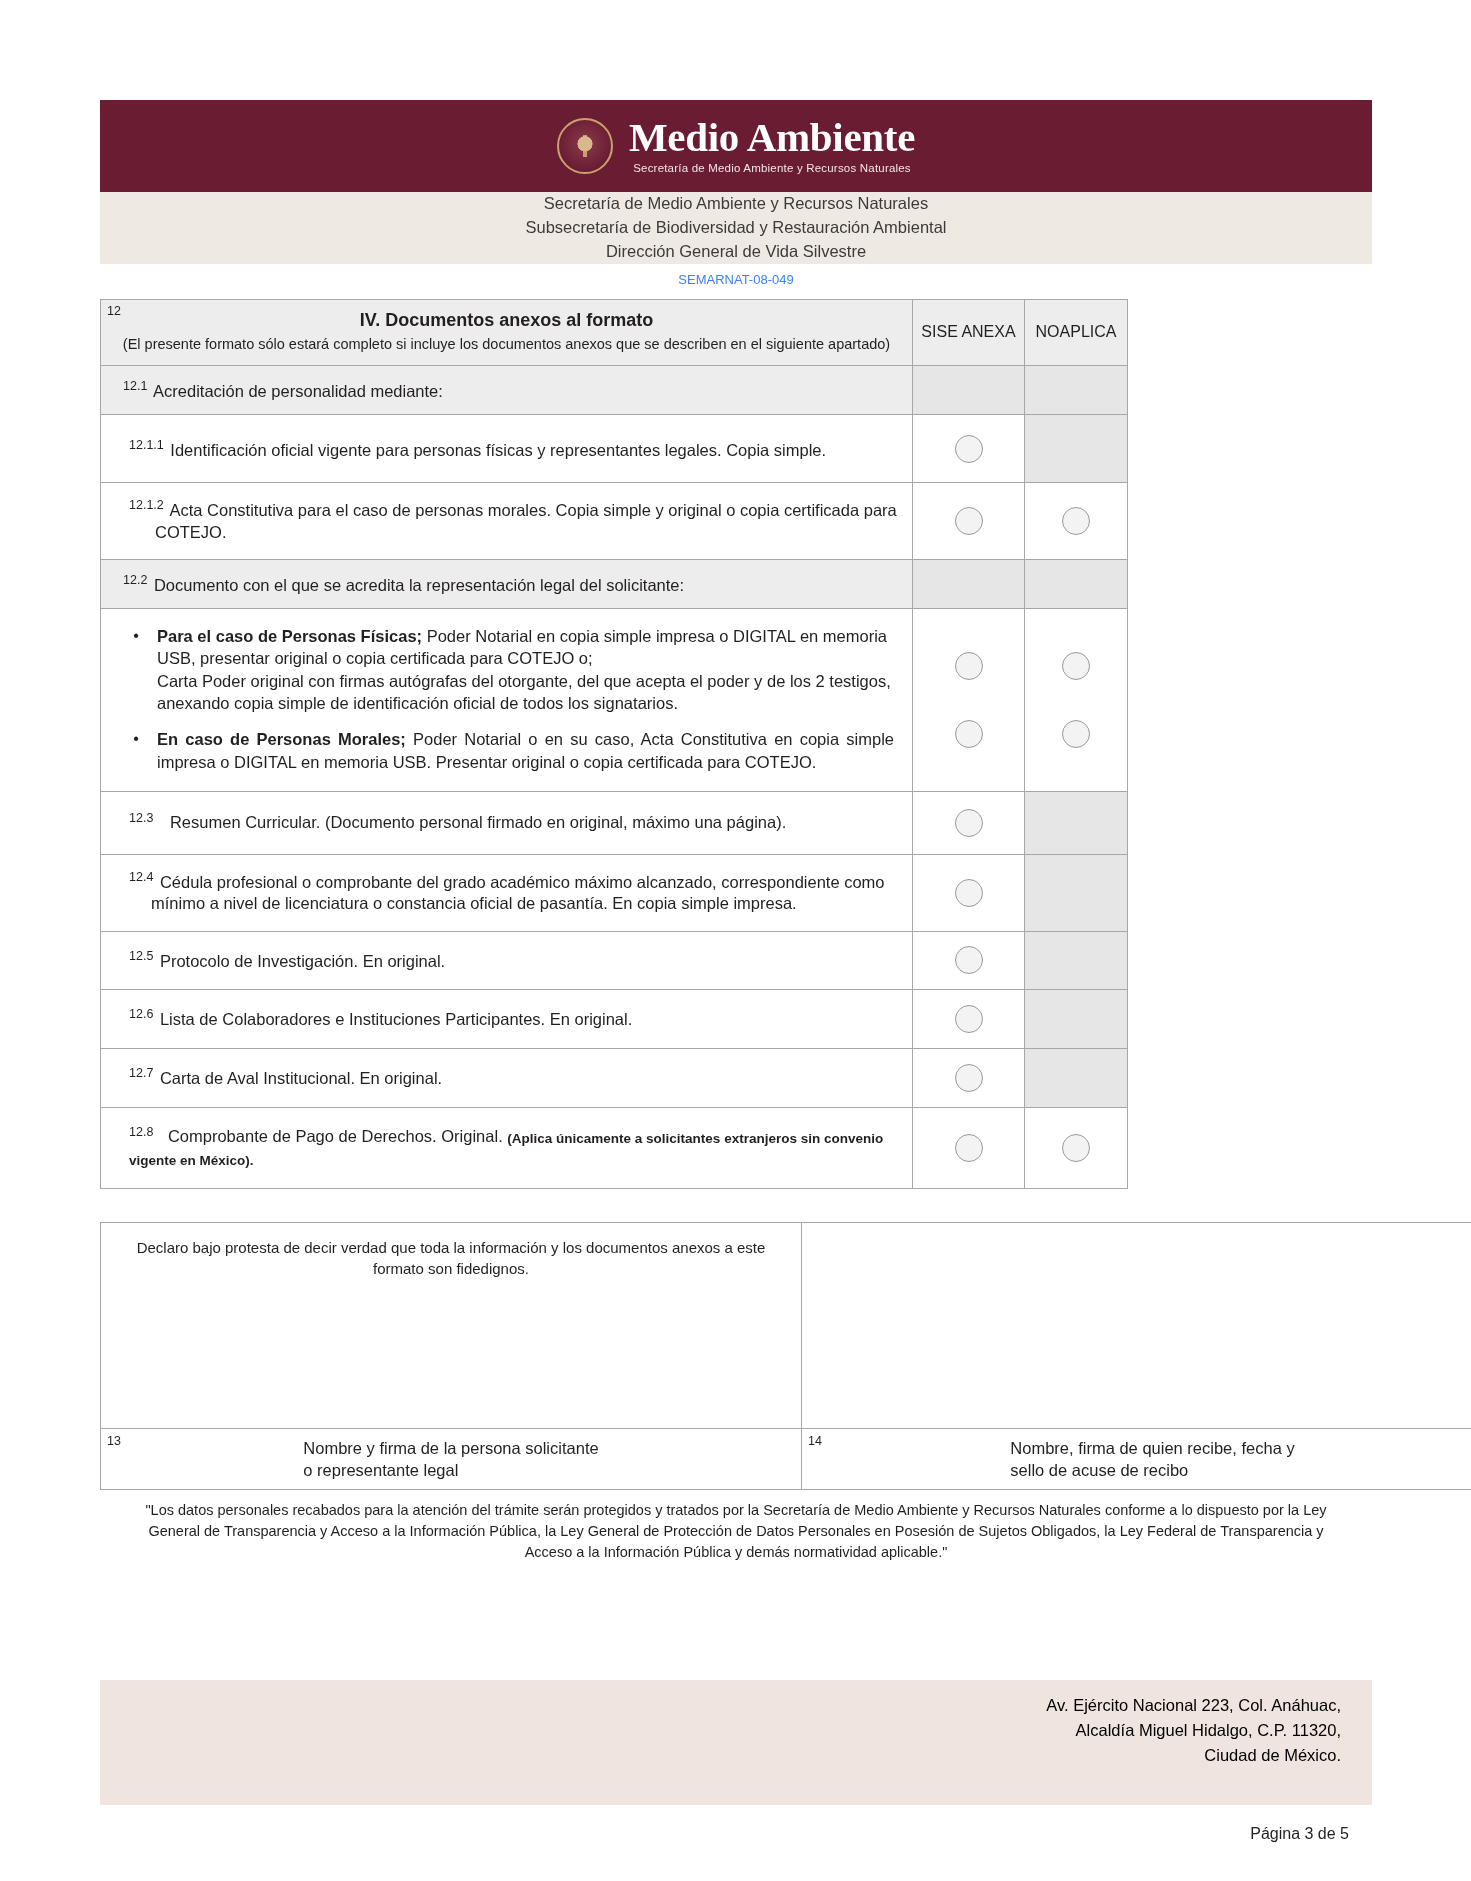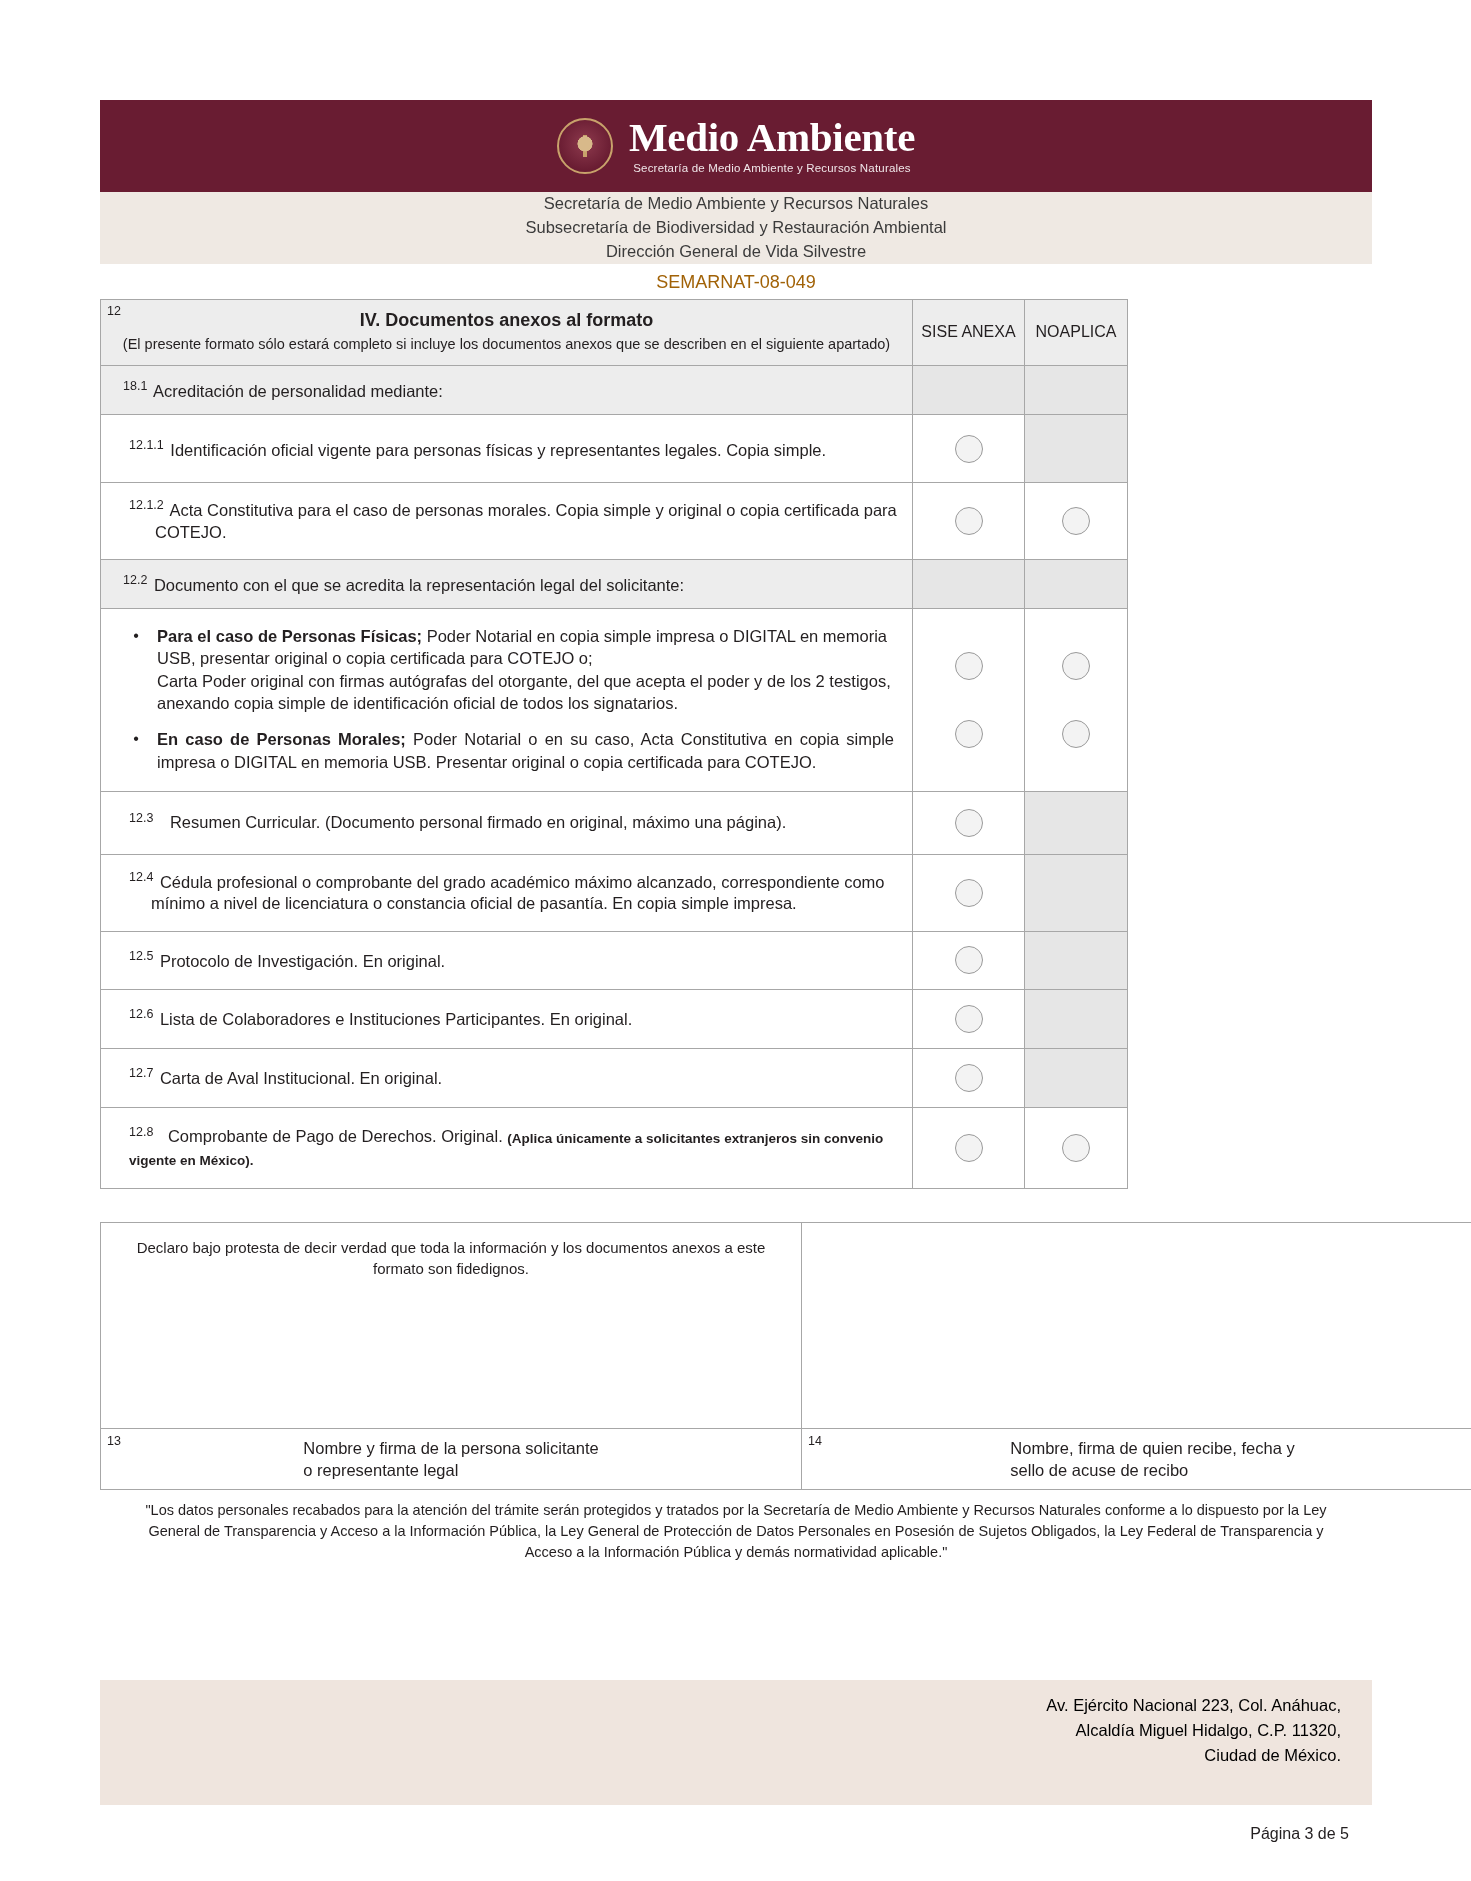--- a/index.html
+++ b/index.html
@@ -92,22 +92,22 @@
     font-size: 16.5px;
     color: #3b3b3b;
     line-height: 1.45;
   }
   .folio {
     position: absolute;
     left: 100px;
     top: 272px;
     width: 1272px;
     text-align: center;
-    font-size: 18px;
-    color: #a16207;
+    font-size: 13px;
+    color: #3b82f6;
   }
   
   .table {
     position: absolute;
     left: 100px;
     top: 299px;
     width: 1028px;
     border: 1px solid #a7a7a7;
     box-sizing: border-box;
   }
@@ -319,21 +319,21 @@
         <span>SE ANEXA</span>
       </div>
       <div class="cell-no">
         <span>NO</span>
         <span>APLICA</span>
       </div>
     </div>
 
     <div class="row sec-row">
       <div class="cell-text" style="padding:12px 14px 12px 22px;">
-        <span class="subnum">18.1</span>
+        <span class="subnum">12.1</span>
         <span>Acreditación de personalidad mediante:</span>
       </div>
       <div class="cell-yes shaded"></div>
       <div class="cell-no shaded"></div>
     </div>
 
     <div class="row">
       <div class="cell-text" style="padding:22px 14px 22px 28px;">
         <span class="subnum">12.1.1</span>
         <span>Identificación oficial vigente para personas físicas y representantes legales. Copia simple.</span>

